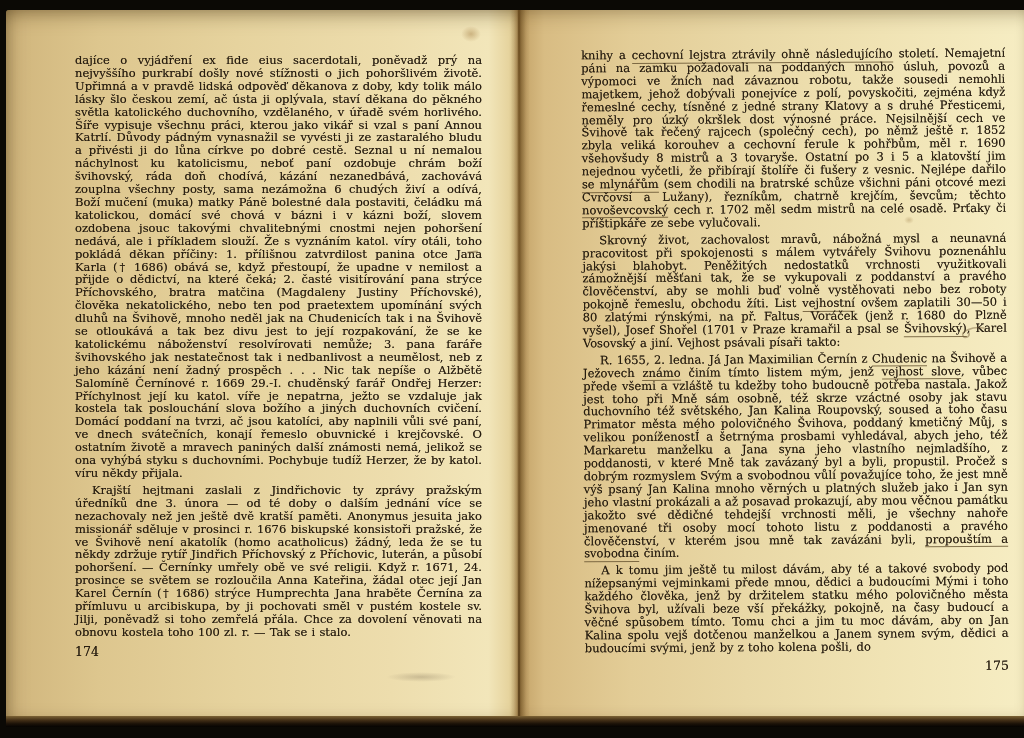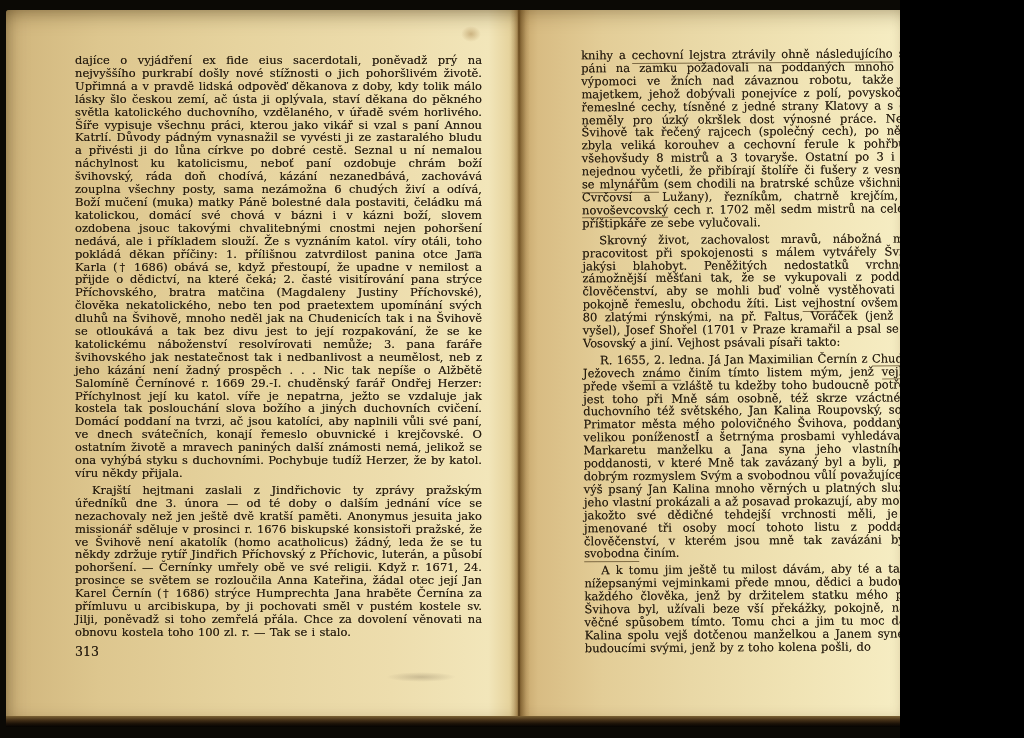--- a/index.html
+++ b/index.html
@@ -1,17 +1,17 @@
 <!DOCTYPE html>
 <html><head>
 <meta charset="utf-8">
 <style>
   html,body{margin:0;padding:0;background:#000;}
   .screen{
-    position:relative;width:900px;height:738px;overflow:hidden;
+    position:relative;width:1024px;height:738px;overflow:hidden;
     background:#0b0905;
     font-family:"DejaVu Serif","Liberation Serif",serif;
   }
   .spread{position:absolute;left:6px;top:10px;right:0;bottom:11px;}
   .page{position:absolute;top:0;height:100%;}
   .page-left{
     left:0;width:513px;
     background:linear-gradient(90deg,#d0b57c 0%,#ddc68e 18%,#e6d39e 45%,#edddad 75%,#f2e6ba 94%,#e3cf97 99%,#cdad72 100%);
     box-shadow:inset 0 16px 20px -14px rgba(70,48,14,.55), inset 0 -14px 18px -12px rgba(70,48,14,.5), inset 14px 0 22px -16px rgba(70,48,14,.55);
     border-radius:3px 0 0 3px;
@@ -64,21 +64,21 @@
   <div class="spread">
 
     <div class="page page-left"></div>
     <div class="page page-right"></div>
     <div class="fold"></div>
     <div class="fold-line"></div>
 
     <div class="textcol text-left">
       <p>dajíce o vyjádření ex fide eius sacerdotali, poněvadž prý na nejvyššího purkrabí došly nové stížnosti o jich pohoršlivém životě. Upřimná a v pravdě lidská odpověď děkanova z doby, kdy tolik málo lásky šlo českou zemí, ač ústa ji oplývala, staví děkana do pěkného světla katolického duchovního, vzdělaného, v úřadě svém horlivého. Šíře vypisuje všechnu práci, kterou jako vikář si vzal s paní Annou Katrlí. Důvody pádným vynasnažil se vyvésti ji ze zastaralého bludu a přivésti ji do lůna církve po dobré cestě. Seznal u ní nemalou náchylnost ku katolicismu, neboť paní ozdobuje chrám boží švihovský, ráda doň chodívá, kázání nezanedbává, zachovává zouplna všechny posty, sama nezámožna 6 chudých živí a odívá, Boží mučení (muka) matky Páně bolestné dala postaviti, čeládku má katolickou, domácí své chová v bázni i v kázni boží, slovem ozdobena jsouc takovými chvalitebnými cnostmi nejen pohoršení nedává, ale i příkladem slouží. Že s vyznáním katol. víry otáli, toho pokládá děkan příčiny: 1. přílišnou zatvrdilost panina otce Jana Karla († 1686) obává se, když přestoupí, že upadne v nemilost a přijde o dědictví, na které čeká; 2. časté visitírování pana strýce Příchovského, bratra matčina (Magdaleny Justiny Příchovské), člověka nekatolického, nebo ten pod praetextem upomínání svých dluhů na Švihově, mnoho neděl jak na Chudenicích tak i na Švihově se otloukává a tak bez divu jest to její rozpakování, že se ke katolickému náboženství resolvírovati nemůže; 3. pana faráře švihovského jak nestatečnost tak i nedbanlivost a neumělost, neb z jeho kázání není žadný prospěch . . .  Nic tak nepíše o Alžbětě Salomíně Černínové r. 1669 29.-I. chuděnský farář Ondřej Herzer: Příchylnost její ku katol. víře je nepatrna, ježto se vzdaluje jak kostela tak poslouchání slova božího a jiných duchovních cvičení. Domácí poddaní na tvrzi, ač jsou katolíci, aby naplnili vůli své paní, ve dnech svátečních, konají řemeslo obuvnické i krejčovské. O ostatním životě a mravech paniných další známosti nemá, jelikož se ona vyhýbá styku s duchovními. Pochybuje tudíž Herzer, že by katol. víru někdy přijala.</p>
       <p class="indent">Krajští hejtmani zaslali z Jindřichovic ty zprávy pražským úředníků dne 3. února — od té doby o dalším jednání více se nezachovaly než jen ještě dvě kratší paměti. Anonymus jesuita jako missionář sděluje v prosinci r. 1676 biskupské konsistoři pražské, že ve Švihově není akatolík (homo acatholicus) žádný, leda že se tu někdy zdržuje rytíř Jindřich Příchovský z Příchovic, luterán, a působí pohoršení. — Černínky umřely obě ve své religii. Když r. 1671, 24. prosince se světem se rozloučila Anna Kateřina, žádal otec její Jan Karel Černín († 1686) strýce Humprechta Jana hraběte Černína za přímluvu u arcibiskupa, by ji pochovati směl v pustém kostele sv. Jilji, poněvadž si toho zemřelá přála. Chce za dovolení věnovati na obnovu kostela toho 100 zl. r. — Tak se i stalo.</p>
-      <div class="pagenum">313</div>
+      <div class="pagenum">174</div>
     </div>
 
     <div class="textcol text-right">
       <p>knihy a <u>cechovní lejstra ztrávily ohně následujícího</u> století. Nemajetní páni na zamku požadovali na poddaných mnoho úsluh, povozů a výpomoci ve žních nad závaznou robotu, takže sousedi nemohli majetkem, jehož dobývali ponejvíce z polí, povyskočiti, zejména když řemeslné cechy, tísněné z jedné strany Klatovy a s druhé Přesticemi, neměly pro úzký okršlek dost výnosné práce. Nejsilnější cech ve Švihově tak řečený rajcech (společný cech), po němž ještě r. 1852 zbyla veliká korouhev a cechovní ferule k pohřbům, měl r. 1690 všehovšudy 8 mistrů a 3 tovaryše. Ostatní po 3 i 5 a klatovští jim nejednou vyčetli, že přibírají štolíře či fušery z vesnic. Nejlépe dařilo <u>se mlynářům</u> (sem chodili na bratrské schůze všichni páni otcové mezi Cvrčovsí a Lužany), řezníkům, chatrně krejčím, ševcům; těchto <u>novoševcovský</u> cech r. 1702 měl sedm mistrů na celé osadě. Prťaky či příštipkáře ze sebe vylučovali.</p>
       <p class="indent">Skrovný život, zachovalost mravů, nábožná mysl a neunavná pracovitost při spokojenosti s málem vytvářely Švihovu poznenáhlu jakýsi blahobyt. Peněžitých nedostatků vrchnosti využitkovali zámožnější měšťani tak, že se vykupovali z poddanství a pravého člověčenství, aby se mohli buď volně vystěhovati nebo bez roboty pokojně řemeslu, obchodu žíti. List <u>vejhostní</u> ovšem zaplatili 30—50 i 80 zlatými rýnskými, na př. Faltus, Voráček (jenž r. 1680 do Plzně vyšel), Josef Shořel (1701 v Praze kramařil a psal se <u>Švihovský)</u>, Karel Vosovský a jiní. Vejhost psávali písaři takto:</p>
       <p class="indent">R. 1655, 2. ledna. Já Jan Maximilian Černín z <u>Chudenic</u> na Švihově a Ježovech <u>známo</u> činím tímto listem mým, jenž <u>vejhost slove</u>, vůbec přede všemi a vzláště tu kdežby toho budoucně potřeba nastala. Jakož jest toho při Mně sám osobně, též skrze vzáctné osoby jak stavu duchovního též světského, Jan Kalina Roupovský, soused a toho času Primator města mého polovičného Švihova, poddaný kmetičný Můj, s velikou poníženostÍ a šetrnýma prosbami vyhledával, abych jeho, též Markaretu manželku a Jana syna jeho vlastního nejmladšího, z poddanosti, v které Mně tak zavázaný byl a byli, propustil. Pročež s dobrým rozmyslem Svým a svobodnou vůlí považujíce toho, že jest mně výš psaný Jan Kalina mnoho věrných u platných služeb jako i Jan syn jeho vlastní prokázali a až posavad prokazují, aby mou věčnou památku jakožto své dědičné tehdejší vrchnosti měli, je všechny nahoře jmenované tři osoby mocí tohoto listu z poddanosti a pravého člověčenství, v kterém jsou mně tak zavázáni byli, <u>propouštím a svobodna</u> činím.</p>
       <p class="indent">A k tomu jim ještě tu milost dávám, aby té a takové svobody pod nížepsanými vejminkami přede mnou, dědici a budoucími Mými i toho každého člověka, jenž by držitelem statku mého polovičného města Švihova byl, užívali beze vší překážky, pokojně, na časy budoucí a věčné spůsobem tímto. Tomu chci a jim tu moc dávám, aby on Jan Kalina spolu vejš dotčenou manželkou a Janem synem svým, dědici a budoucími svými, jenž by z toho kolena pošli, do</p>
       <div class="pagenum pagenum-right">175</div>
     </div>
 

